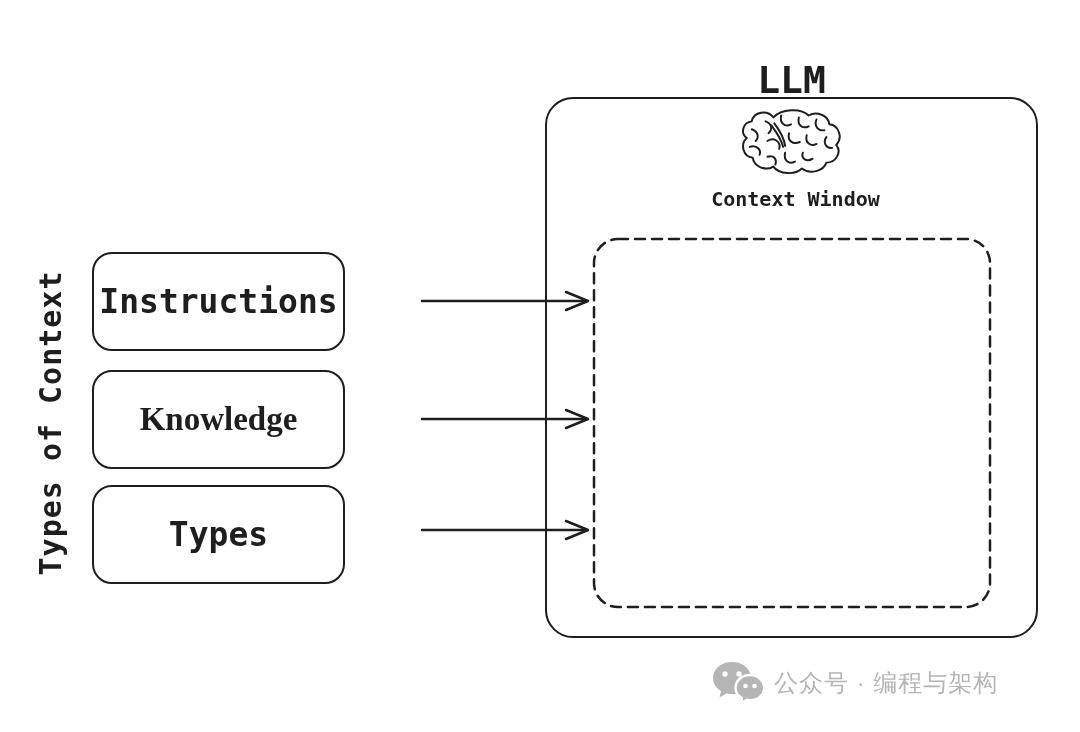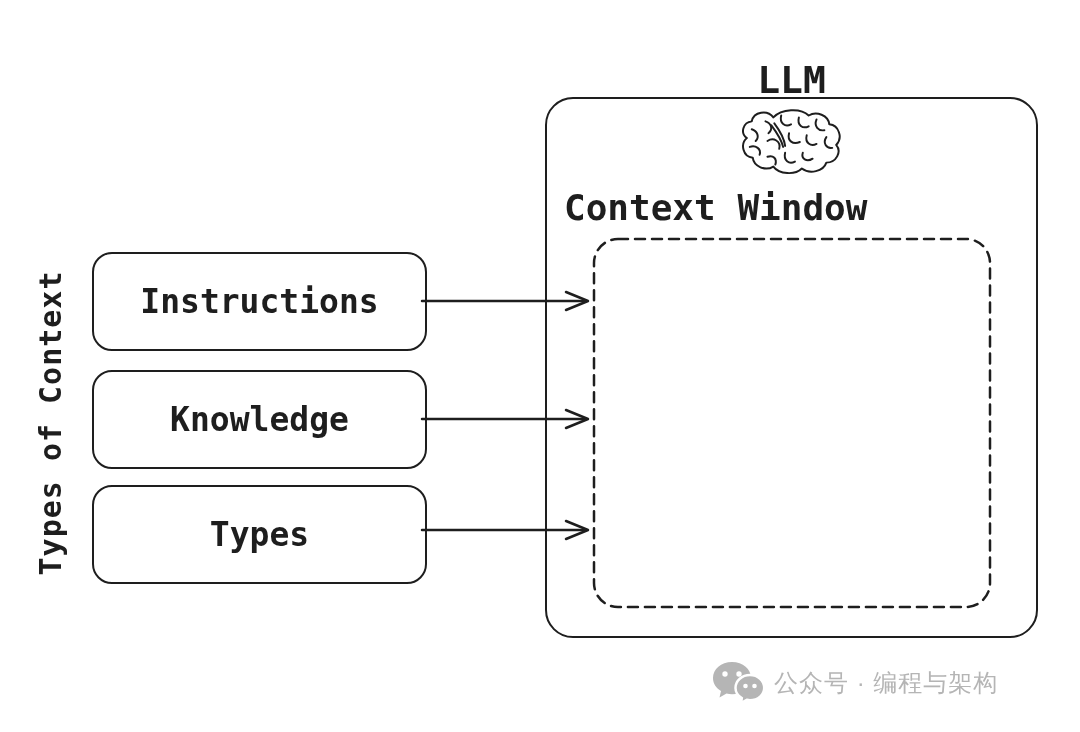--- a/index.html
+++ b/index.html
@@ -28,35 +28,35 @@
     white-space: nowrap;
     font-size: 30px;
     font-weight: bold;
     letter-spacing: 1px;
   }
 
   
   .src-box {
     position: absolute;
     left: 92px;
-    width: 335px;
+    width: 253px;
     height: 99px;
     border: 2.5px solid var(--stroke);
     border-radius: 20px;
     background: var(--background);
     display: flex;
     align-items: center;
     justify-content: center;
   }
   .src-box .label {
     font-size: 33px;
     font-weight: bold;
   }
   #box-instructions { top: 252px; }
-  #box-knowledge   { top: 370px; }
+  #box-knowledge   { top: 370px; font-family: Liberation Serif, serif; }
   #box-tools       { top: 485px; }
 
   
   .llm-title {
     position: absolute;
     left: 545px;
     top: 38px;
     width: 493px;
     text-align: center;
     font-size: 38px;
@@ -76,24 +76,25 @@
   .brain-wrap {
     position: absolute;
     left: 50%;
     top: 6px;
     transform: translateX(-50%);
     width: 108px;
     height: 74px;
   }
   .cw-label {
     position: absolute;
-    left: 17px;
+    left: 4px;
     top: 88px;
     width: 100%;
-    font-size: 36px;
+    text-align: center;
+    font-size: 20px;
     font-weight: bold;
   }
   .cw-box {
     position: absolute;
     left: 45px;
     top: 138px;
     width: 400px;
     height: 372px;
   }
 

